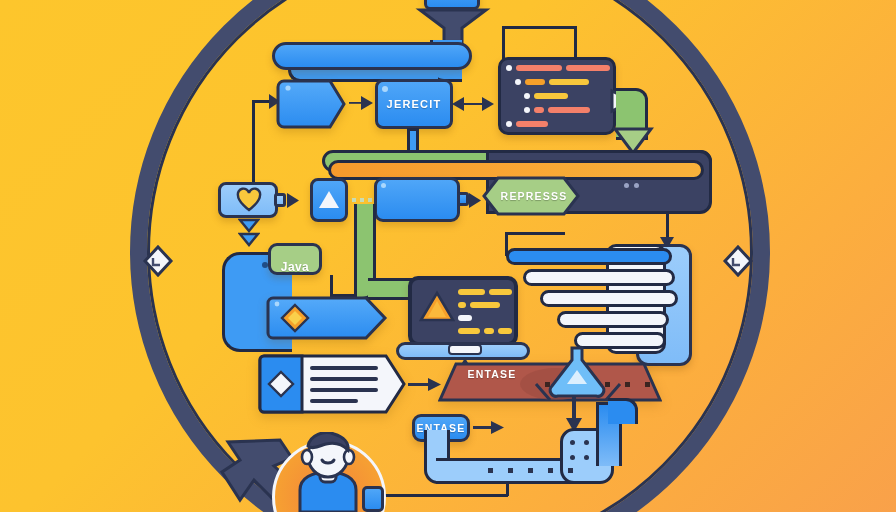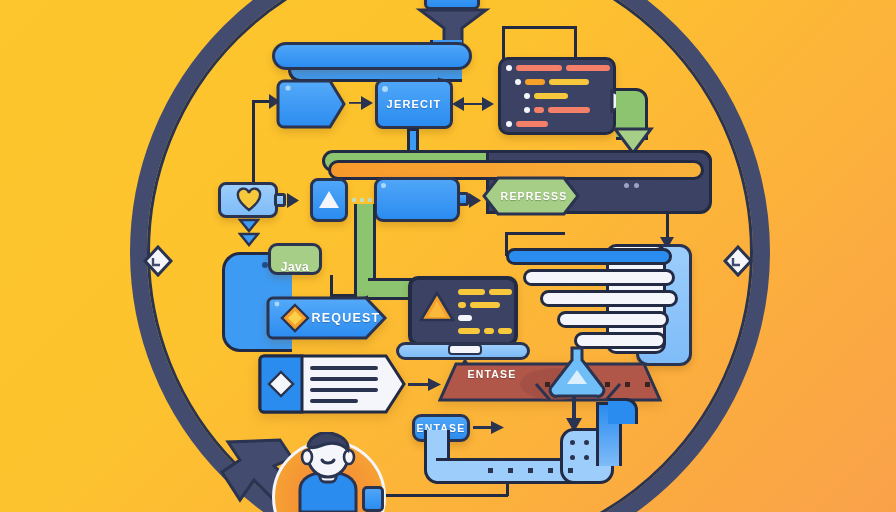--- a/index.html
+++ b/index.html
@@ -209,21 +209,20 @@
           <stop offset="1" stop-color="#2B8CF0"></stop>
         </linearGradient>
       </defs>
     <path d="M7 2 H100 L119 22 L100 42 H7 A5 5 0 0 1 2 37 V7 A5 5 0 0 1 7 2 Z" fill="url(#gb2)" stroke="#2A3350" stroke-width="3"></path>
     <circle cx="11" cy="8" r="2.4" fill="#A9D7FD"></circle>
   </svg>
   <svg style="position:absolute;left:280px;top:303px;width:30px;height:30px;">
     <path d="M15 2 L28 15 L15 28 L2 15 Z" fill="#F6A02A" stroke="#2A3350" stroke-width="2.4"></path>
     <path d="M15 8 L22 15 L15 22 L8 15 Z" fill="#FAD04B"></path>
   </svg>
-  <div class="lbl" style="left:310px;top:296px;width:72px;height:44px;font-size:12.5px;">REQUEST</div>
 
   <div class="node dark sh" style="left:408px;top:276px;width:110px;height:70px;border-radius:10px;border-width:4px;"></div>
   <svg style="position:absolute;left:419px;top:290px;width:36px;height:34px;">
     <path d="M18 3 L34 30 H2 Z" fill="#F6A02A" stroke="#2A3350" stroke-width="2.6"></path>
     <path d="M18 11 L27 27 H9 Z" fill="#FAB93C"></path>
   </svg>
   <div id="laptopLines" style="position:absolute;left:458px;top:288px;width:54px;height:50px;">
       <div style="display: flex; align-items: center; gap: 4px; height: 8px; margin-bottom: 5px;">
         <span style="height: 6px; border-radius: 3px; background: rgb(248, 200, 60); width: 30px;"></span>
         <span style="height: 6px; border-radius: 3px; background: rgb(248, 200, 60); width: 26px;"></span>

